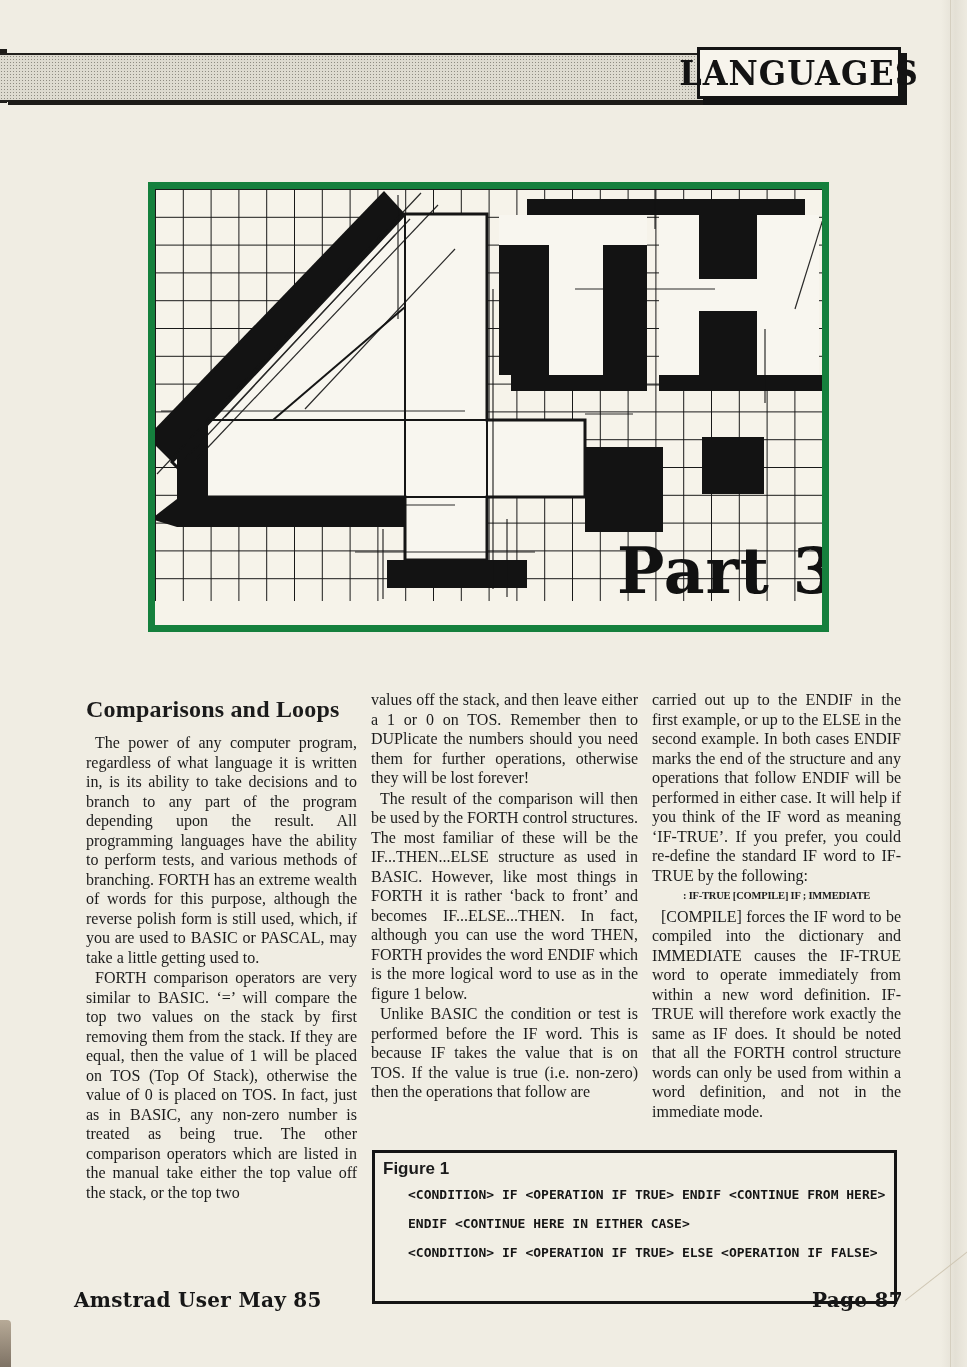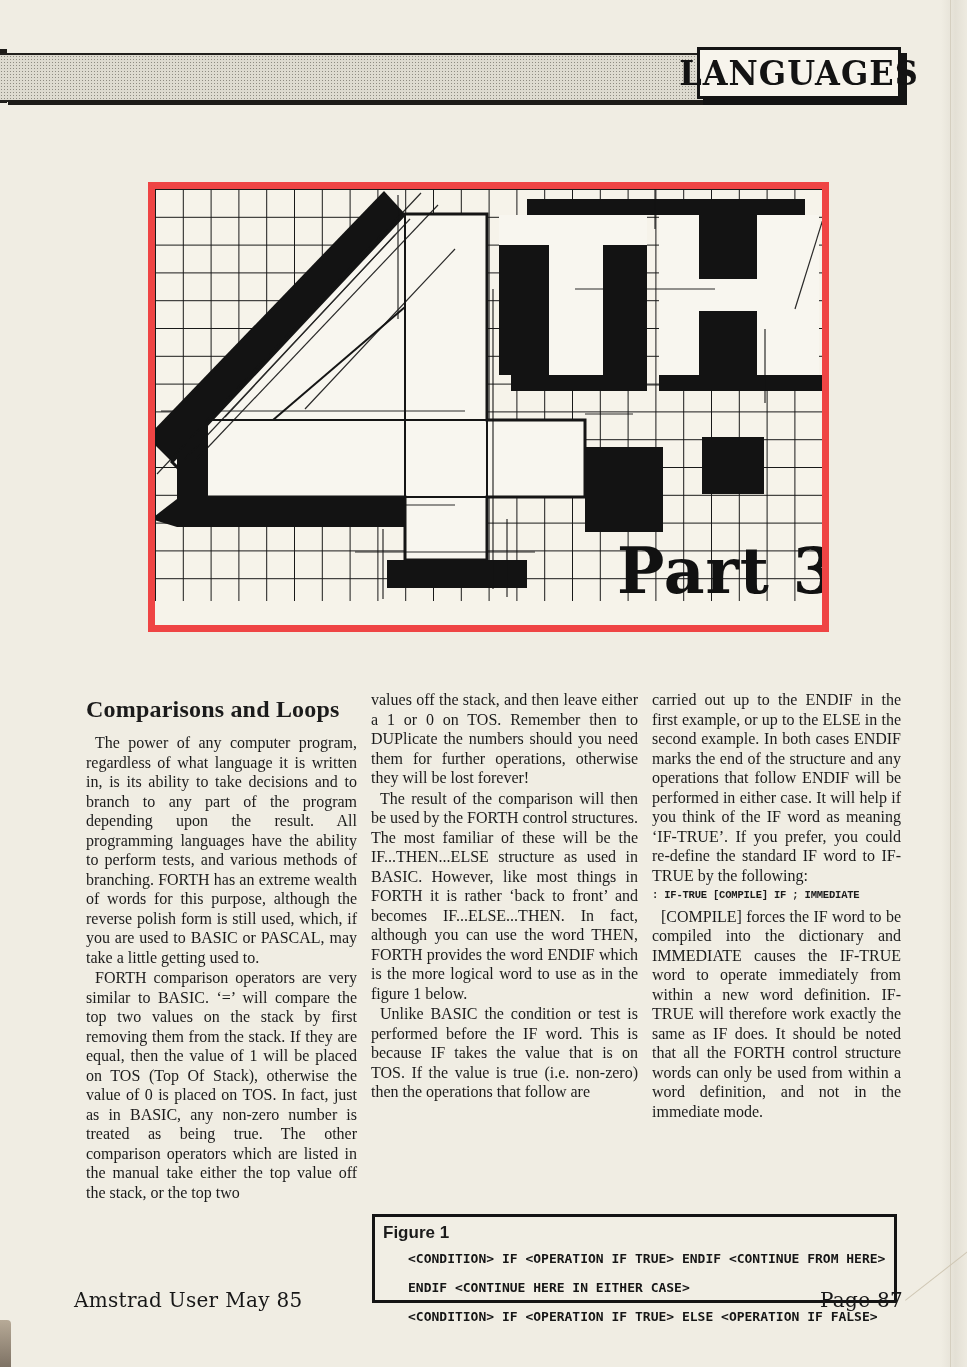--- a/index.html
+++ b/index.html
@@ -25,57 +25,57 @@
     box-shadow:6px 6px 0 #141414;
     display:flex;align-items:center;justify-content:center;
   }
   .lang-box span{
     font-family:"DejaVu Serif", serif;font-weight:bold;font-size:32px;
     letter-spacing:1px;color:#131313;transform:scaleY(1.05);
   }
   
   .logo-frame{
     position:absolute;left:148px;top:182px;width:681px;height:450px;
-    border:7px solid #ef4444;background:#f6f3ea;box-sizing:border-box;
+    border:7px solid #15803d;background:#f6f3ea;box-sizing:border-box;
   }
   .logo-frame svg{display:block;width:667px;height:412px;}
   
   .col{position:absolute;font-size:16px;line-height:19.5px;text-align:justify;}
   .col p{margin:0 0 1px 0;}
   .col p.indent{text-indent:9px;}
   #col1{left:86px;top:680px;width:271px;}
   #col2{left:371px;top:690px;width:267px;}
   #col3{left:652px;top:690px;width:249px;}
   h2.heading{
     font-size:24px;line-height:27px;margin:16px 0 10px 0;font-weight:bold;
     letter-spacing:0.2px;text-align:left;
   }
   .inline-code{
-    font-family:Liberation Mono, monospace;
+    font-family:Liberation Serif, serif;
     font-size:10.5px;font-weight:bold;letter-spacing:-0.2px;
-    white-space:nowrap;margin:4px 0 5px 0;text-align:left;text-indent:0;
+    white-space:nowrap;margin:4px 0 5px 0;text-align:center;text-indent:0;
   }
   
   .figure-box{
-    position:absolute;left:372px;top:1214px;width:525px;height:89px;
+    position:absolute;left:372px;top:1150px;width:525px;height:154px;
     border:3px solid #141414;box-sizing:border-box;background:#f1eee4;
   }
   .figure-label{
     font-family:"Liberation Sans", sans-serif;font-weight:bold;
     font-size:17px;margin:6px 0 0 8px;
   }
   .figure-code{
     font-family:"DejaVu Sans Mono", monospace;font-weight:bold;
     font-size:13px;line-height:27px;margin:2px 0 0 33px;white-space:pre;
     color:#161616;
   }
   
   .footer-left,.footer-right{
     position:absolute;top:1288px;
-    font-family:"DejaVu Serif", serif;font-weight:normal;font-size:20px;
+    font-family:"DejaVu Serif", serif;font-weight:bold;font-size:20px;
     letter-spacing:0.3px;color:#171717;
   }
   .footer-left{left:74px;}
   .footer-right{right:64px;margin-left:32px;}
   
   .edge-right{position:absolute;top:0;right:0;width:26px;height:1367px;
     background:linear-gradient(to right, rgba(0,0,0,0) 0%, rgba(120,110,90,0.10) 55%, rgba(120,110,90,0.02) 100%);}
   .edge-right-line{position:absolute;top:0;left:950px;width:1px;height:1367px;background:#d5cfc0;}
   .smudge-bl{position:absolute;left:0;top:1320px;width:11px;height:47px;
     background:linear-gradient(to bottom,#a4947e,#58493a);opacity:0.75;border-radius:0 4px 0 0;}

